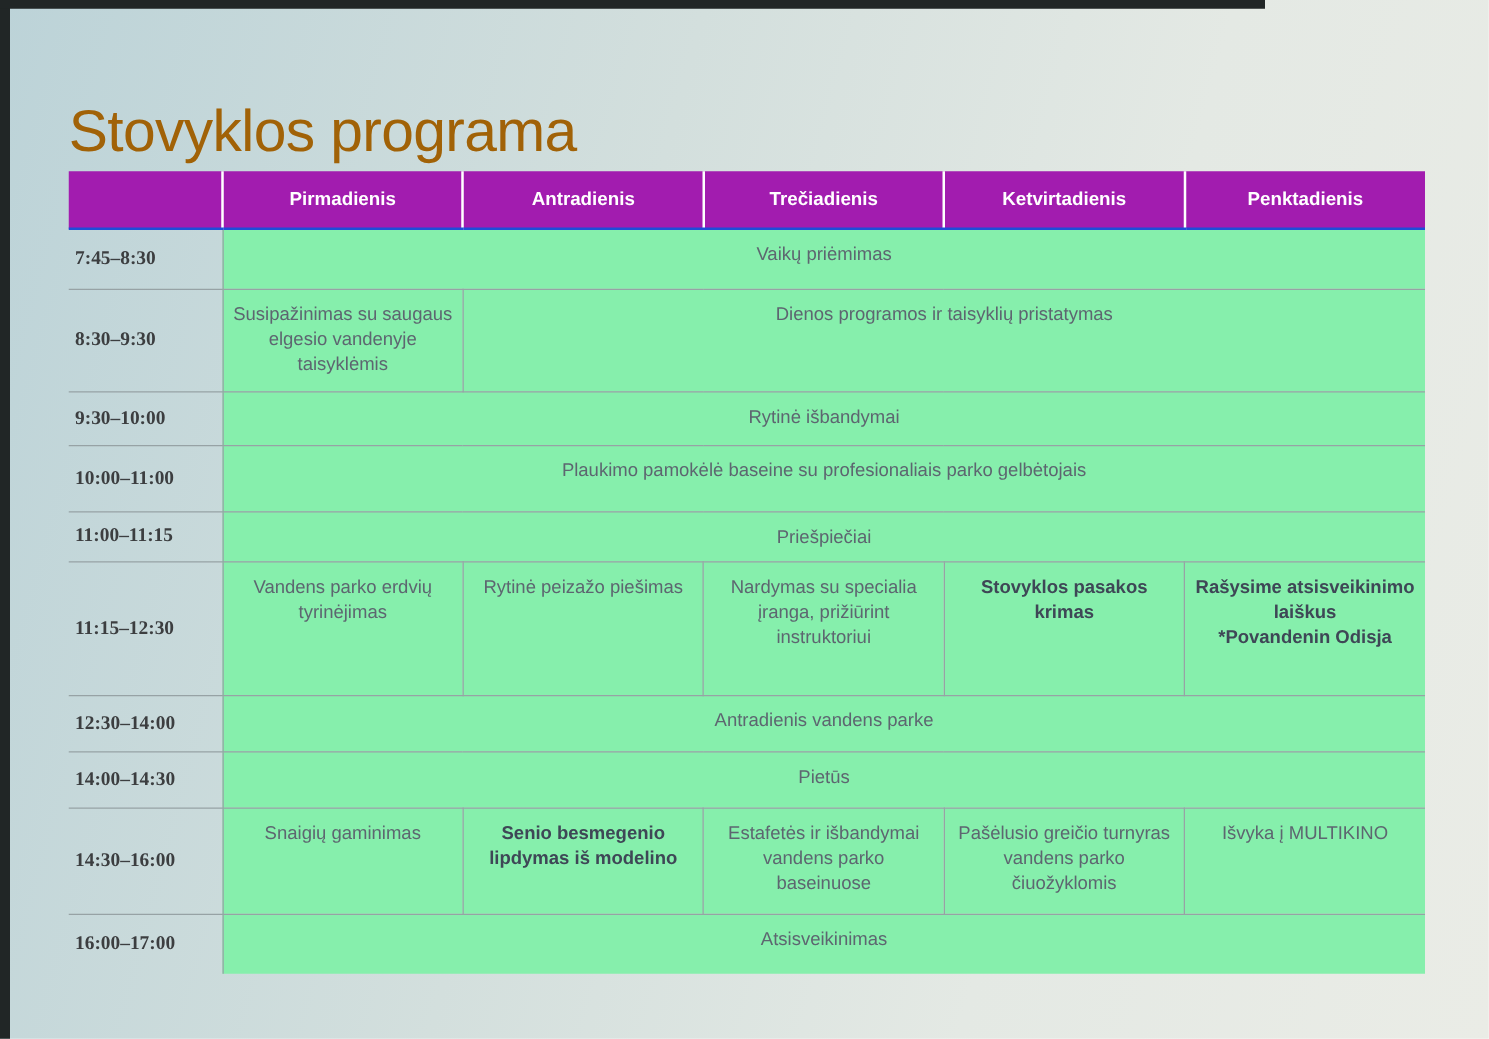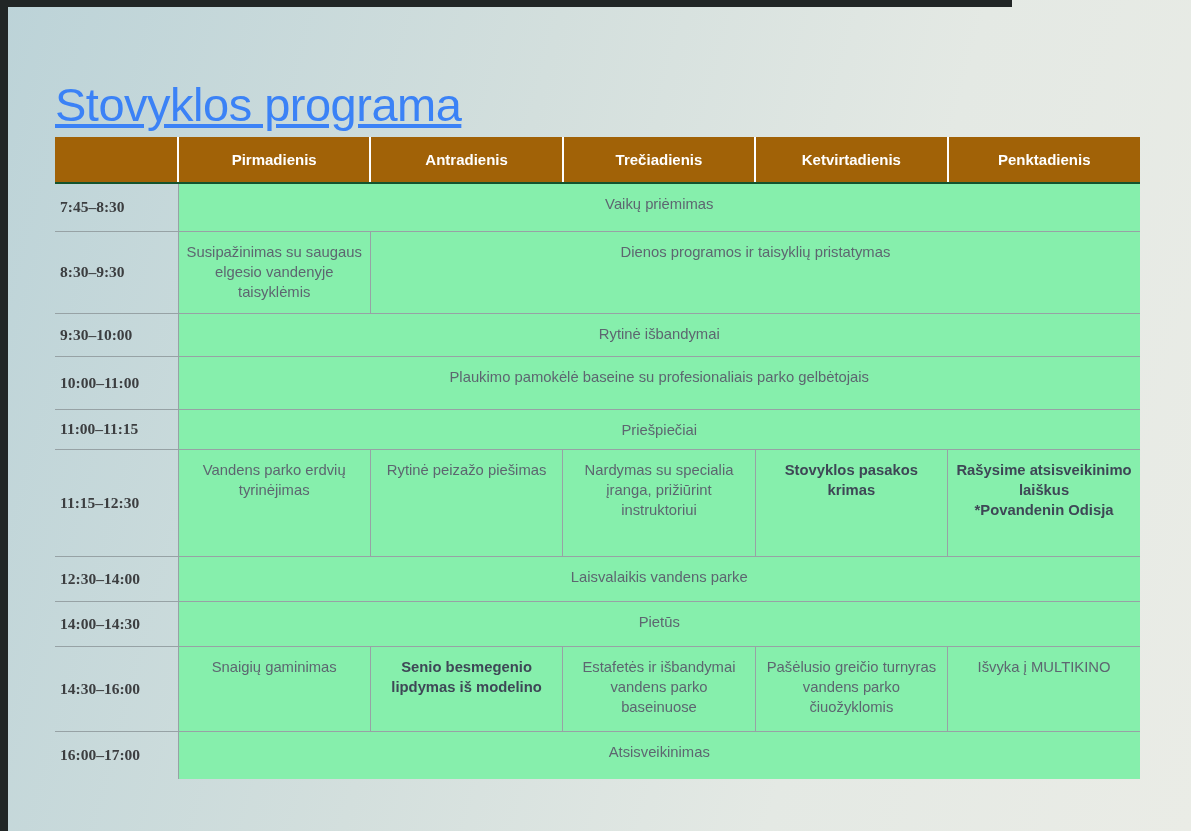--- a/index.html
+++ b/index.html
@@ -19,41 +19,40 @@
     position: absolute; left: 0; top: 0;
     width: 1012px; height: 7px;
     background: #212626;
   }
   .slide-title {
     position: absolute;
     left: 55px; top: 46px;
     font-size: 47px;
     font-weight: 300;
     letter-spacing: -0.5px;
-    color: #3b82f6;
-    text-decoration: underline;
+    color: #a16207;
   }
   table.schedule {
     position: absolute;
     left: 55px; top: 137px;
     width: 1085px;
     border-collapse: collapse;
     table-layout: fixed;
   }
   col.time-col { width: 123px; }
   col.day-col  { width: 192.4px; }
   th.day-header {
-    background: #a16207;
+    background: #a21caf;
     color: #ffffff;
     font-size: 15px;
     font-weight: bold;
     text-align: center;
     vertical-align: middle;
     border-right: 2px solid #ffffff;
-    border-bottom: 2px solid #14532d;
+    border-bottom: 2px solid #1d4ed8;
     height: 45px;
     padding: 0;
   }
   th.day-header.last { border-right: none; }
   td.time-cell {
     background: transparent;
     color: #3c3e40;
     font-size: 15.5px;
     font-weight: bold;
     text-align: left;
@@ -135,21 +134,21 @@
       <td class="time-cell">11:15–12:30</td>
       <td class="activity-cell">Vandens parko erdvių tyrinėjimas</td>
       <td class="activity-cell">Rytinė peizažo piešimas</td>
       <td class="activity-cell">Nardymas su specialia įranga, prižiūrint instruktoriui</td>
       <td class="activity-cell bold">Stovyklos pasakos krimas</td>
       <td class="activity-cell bold last">Rašysime atsisveikinimo laiškus
 *Povandenin Odisja</td>
     </tr>
     <tr style="height:45px;">
       <td class="time-cell">12:30–14:00</td>
-      <td class="activity-cell last" colspan="5">Laisvalaikis vandens parke</td>
+      <td class="activity-cell last" colspan="5">Antradienis vandens parke</td>
     </tr>
     <tr style="height:45px;">
       <td class="time-cell">14:00–14:30</td>
       <td class="activity-cell last" colspan="5">Pietūs</td>
     </tr>
     <tr style="height:85px;">
       <td class="time-cell">14:30–16:00</td>
       <td class="activity-cell">Snaigių gaminimas</td>
       <td class="activity-cell bold">Senio besmegenio lipdymas iš modelino</td>
       <td class="activity-cell">Estafetės ir išbandymai vandens parko baseinuose</td>

